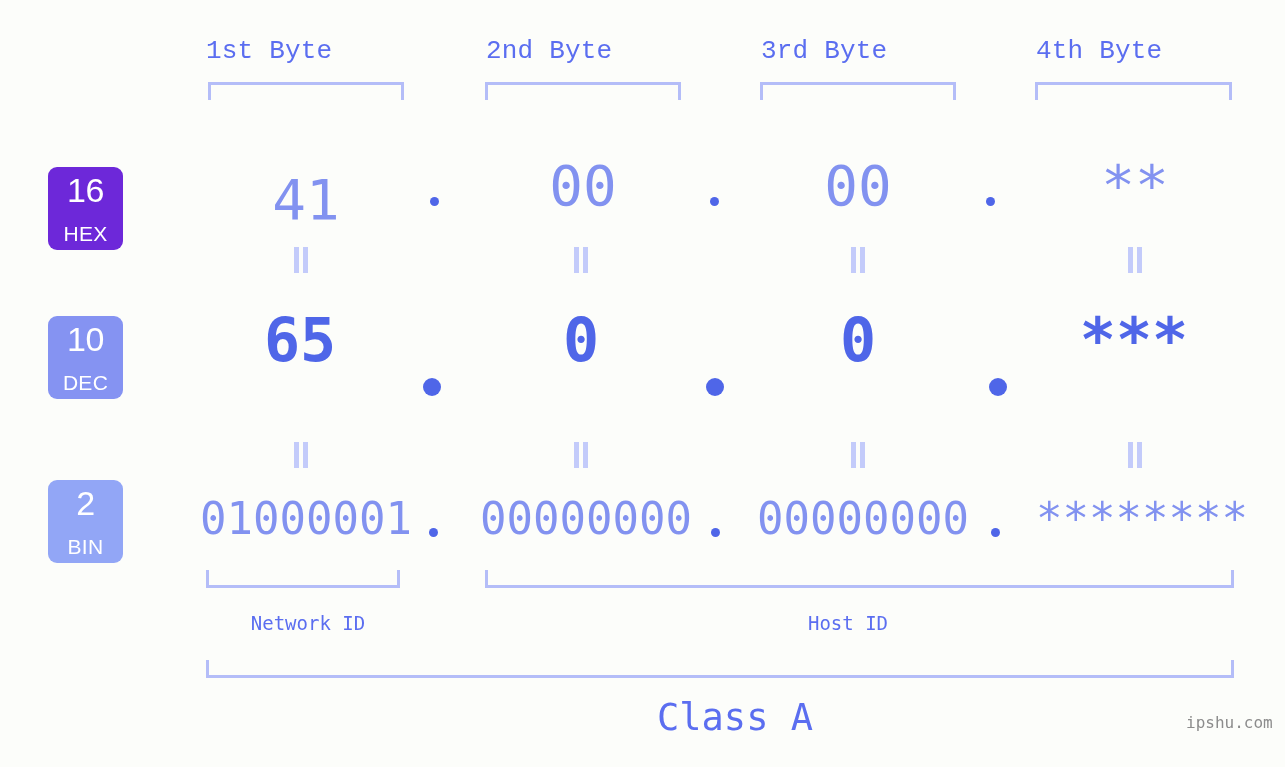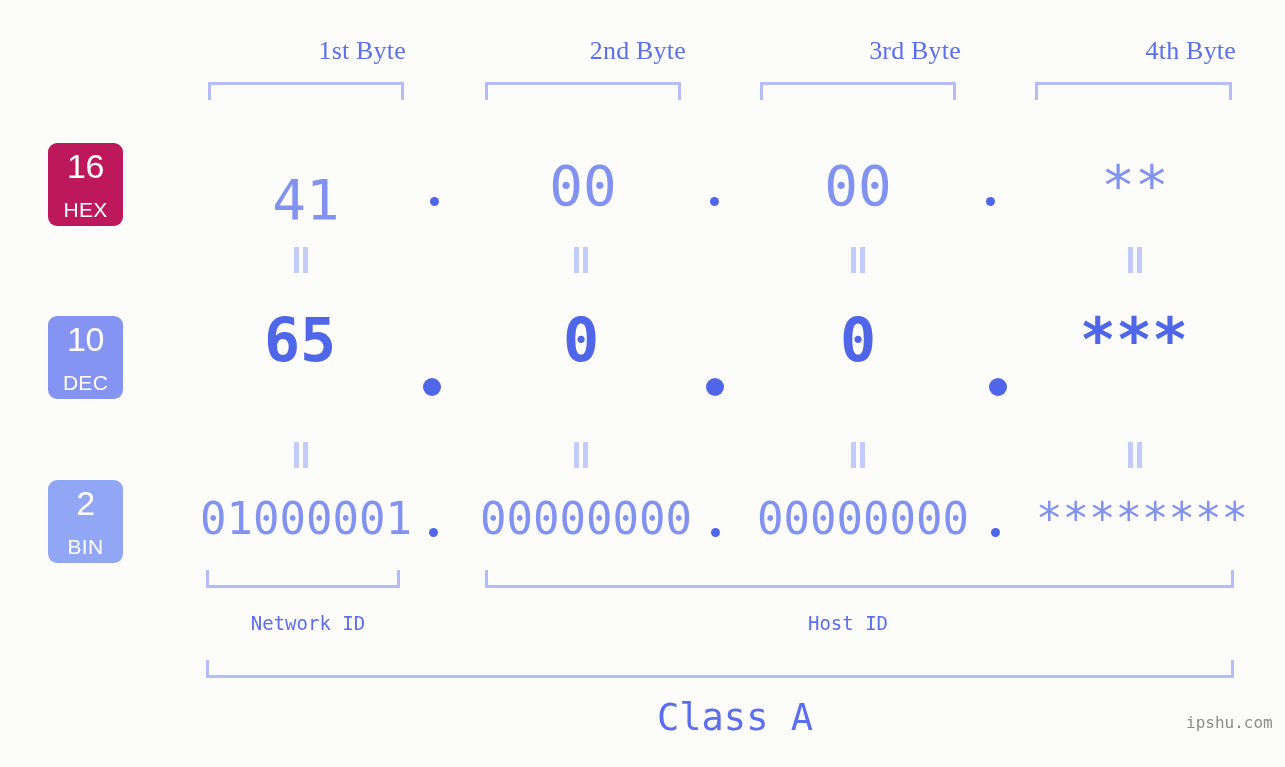--- a/index.html
+++ b/index.html
@@ -12,22 +12,22 @@
     width: 1285px; height: 767px;
     position: relative;
     font-family: "Liberation Sans", "DejaVu Sans", sans-serif;
     overflow: hidden;
   }
   .stage { position: absolute; left: 0; top: 0; width: 1285px; height: 767px; }
 
   
   .byte-head {
     position: absolute;
-    text-align: right;
-    font-family: Liberation Serif, serif;
+    text-align: left;
+    font-family: Liberation Mono, monospace;
     font-size: 26px;
     color: #5b6ef0;
     letter-spacing: 0.2px;
     white-space: nowrap;
   }
 
   
   .bracket {
     position: absolute;
     border: 3px solid #b4bdf8;
@@ -122,21 +122,21 @@
   <div class="byte-head" style="left:206px; top:36px; width:200px;">1st Byte</div>
   <div class="byte-head" style="left:486px; top:36px; width:200px;">2nd Byte</div>
   <div class="byte-head" style="left:761px; top:36px; width:200px;">3rd Byte</div>
   <div class="byte-head" style="left:1036px; top:36px; width:200px;">4th Byte</div>
 
   <div class="bracket down" style="left:208px; top:82px; width:196px;"></div>
   <div class="bracket down" style="left:485px; top:82px; width:196px;"></div>
   <div class="bracket down" style="left:760px; top:82px; width:196px;"></div>
   <div class="bracket down" style="left:1035px; top:82px; width:197px;"></div>
 
-  <div class="badge" style="left:48px; top:143px; background:#be185d;">
+  <div class="badge" style="left:48px; top:167px; background:#6d28d9;">
     <span class="num">16</span>
     <span class="abbr">HEX</span>
   </div>
 
   <div class="row-hex">
     <div class="cell" style="left:206px; top:172px; width:200px;">41</div>
     <div class="cell" style="left:483px; top:158px; width:200px;">00</div>
     <div class="cell" style="left:758px; top:158px; width:200px;">00</div>
     <div class="cell" style="left:1035px; top:158px; width:200px;">**</div>
   </div>

